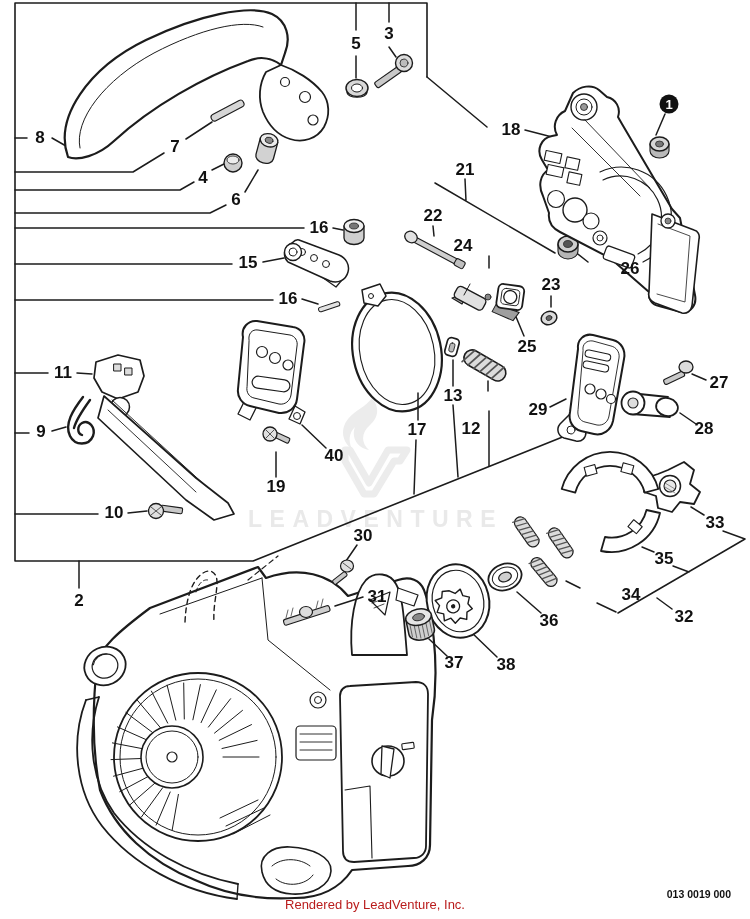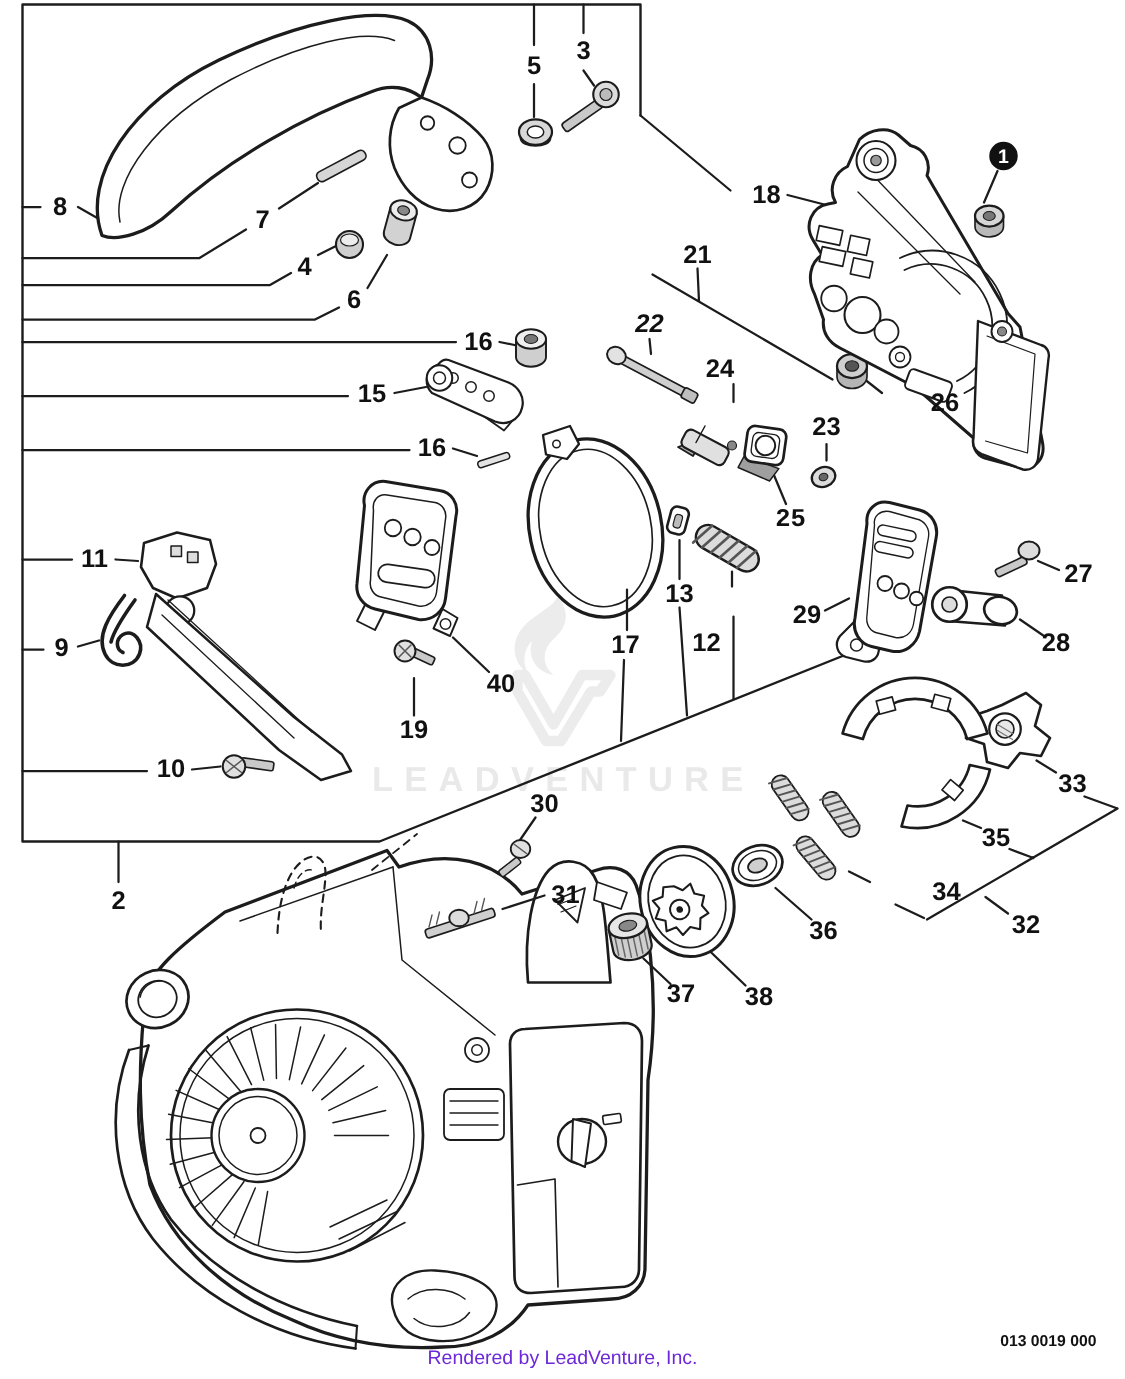--- a/index.html
+++ b/index.html
@@ -6,21 +6,21 @@
   #stage{position:relative;width:750px;height:919px;background:#fff;overflow:hidden;
          font-family:"Liberation Sans",sans-serif;}
   #art{position:absolute;left:0;top:0;}
   .callout{position:absolute;transform:translate(-50%,-50%);
            font:bold 17px "Liberation Sans",sans-serif;color:#111;
            white-space:nowrap;z-index:5;}
   .callout.circled{background:#111;color:#fff;width:19px;height:19px;
            border-radius:50%;text-align:center;line-height:19px;
            font-size:13px;}
   .footer-center{position:absolute;left:50%;transform:translateX(-50%);top:897px;
-           font:13px "Liberation Sans",sans-serif;color:#6d28d9;z-index:6;}
+           font:13px "Liberation Sans",sans-serif;color:#b91c1c;z-index:6;}
   .footer-code{position:absolute;right:19px;top:888px;
            font:bold 10.5px "Liberation Sans",sans-serif;color:#111;z-index:6;margin-left:27px;}
 </style>
 </head>
 <body>
 
 <div id="stage">
 
 <svg id="art" width="750" height="919" viewBox="0 0 750 919" stroke-linecap="round" stroke-linejoin="round">
 
@@ -440,24 +440,24 @@
       <div class="callout" style="left: 471px; top: 401px; margin-top: 28px;">12</div>
       <div class="callout" style="left: 453px; top: 396px;">13</div>
       <div class="callout" style="left: 319px; top: 228px;">16</div>
       <div class="callout" style="left: 248px; top: 263px;">15</div>
       <div class="callout" style="left: 288px; top: 299px;">16</div>
       <div class="callout" style="left: 417px; top: 430px;">17</div>
       <div class="callout" style="left: 511px; top: 130px; text-align: center;">18</div>
       <div class="callout" style="left: 276px; top: 487px;">19</div>
       <div class="callout" style="left: 334px; top: 456px;">40</div>
       <div class="callout" style="left: 465px; top: 170px;">21</div>
-      <div class="callout" style="left: 433px; top: 216px; font-style: italic;">22</div>
+      <div class="callout" style="left: 433px; top: 216px;">22</div>
       <div class="callout" style="left: 551px; top: 285px;">23</div>
-      <div class="callout" style="left: 480px; top: 246px; text-align: right;">24</div>
-      <div class="callout" style="left: 527px; top: 347px; font-family: Liberation Mono, monospace;">25</div>
+      <div class="callout" style="left: 463px; top: 246px; text-align: right;">24</div>
+      <div class="callout" style="left: 527px; top: 347px;">25</div>
       <div class="callout" style="left: 596px; top: 269px; margin-left: 34px;">26</div>
       <div class="callout" style="left: 719px; top: 383px;">27</div>
       <div class="callout" style="left: 704px; top: 429px;">28</div>
       <div class="callout" style="left: 538px; top: 410px;">29</div>
       <div class="callout" style="left: 363px; top: 536px;">30</div>
       <div class="callout" style="left: 377px; top: 597px;">31</div>
       <div class="callout" style="left: 684px; top: 617px;">32</div>
       <div class="callout" style="left: 715px; top: 523px;">33</div>
       <div class="callout" style="left: 591px; top: 595px; margin-left: 40px;">34</div>
       <div class="callout" style="left: 664px; top: 559px;">35</div>

